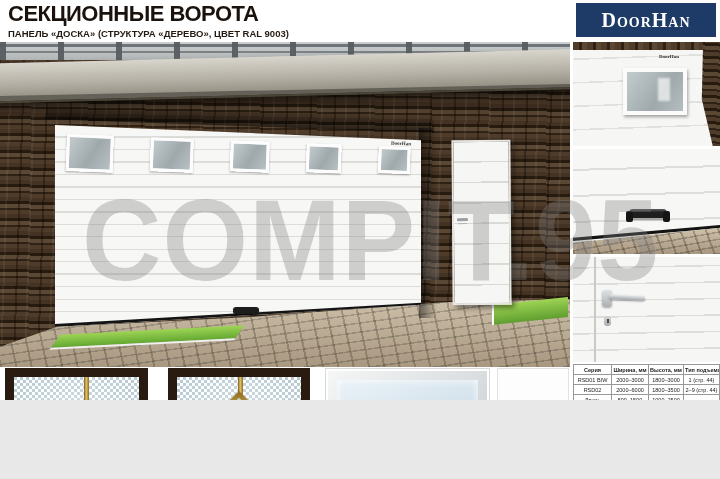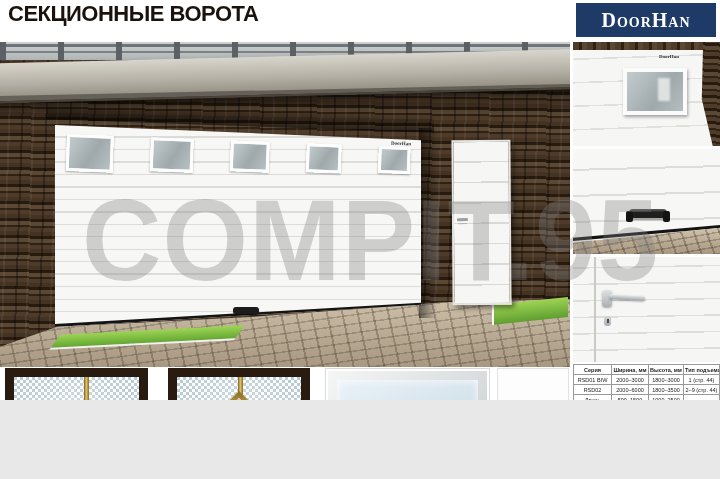--- a/index.html
+++ b/index.html
@@ -190,20 +190,21 @@
   .avito-dots i:nth-child(2){ width:12px; height:12px; right:0; top:0; }
   .avito-dots i:nth-child(3){ width:7px; height:7px; left:3px; bottom:5px; }
   .avito-dots i:nth-child(4){ width:10px; height:10px; right:2px; bottom:2px; }
 </style>
 </head>
 <body>
 
 <div id="page">
 
   <div class="title">СЕКЦИОННЫЕ ВОРОТА</div>
+  <div class="subtitle">ПАНЕЛЬ «ДОСКА» (СТРУКТУРА «ДЕРЕВО», ЦВЕТ RAL 9003)</div>
   <div class="brand">
     <span>DoorHan</span>
   </div>
 
   <div class="scene">
     <div class="railing"></div>
     <div class="beam"></div>
     <div class="wall-shade"></div>
     <div class="paving"></div>
     <div class="grass-left"></div>

